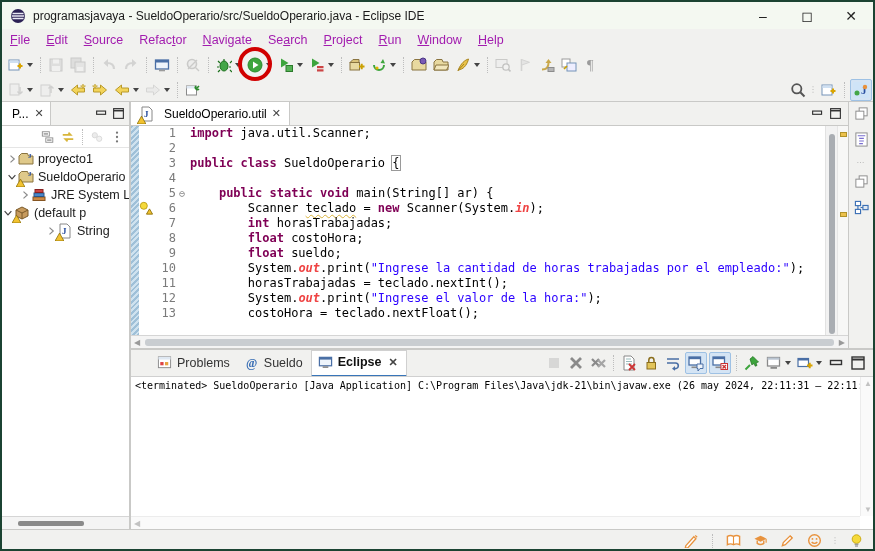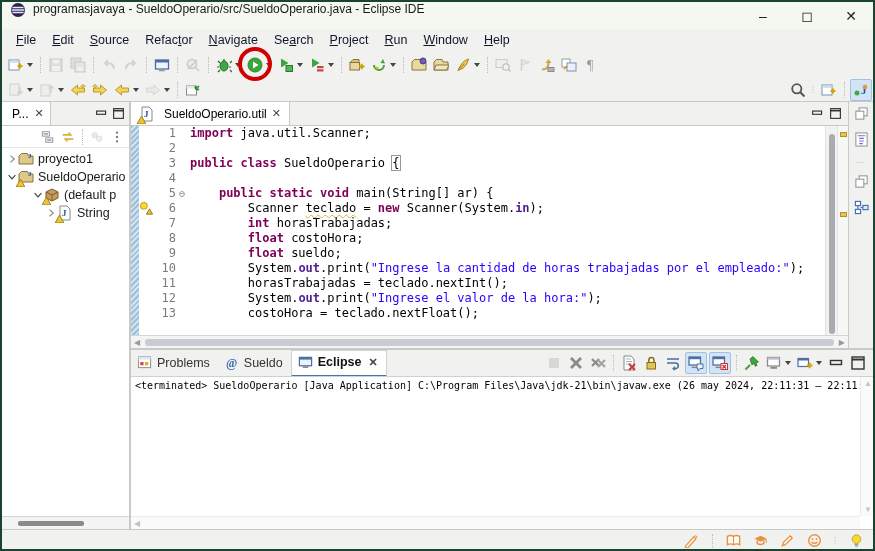--- a/index.html
+++ b/index.html
@@ -1,28 +1,28 @@
 <!DOCTYPE html>
 <html><head>
 <meta charset="utf-8">
 <style>
   * { margin:0; padding:0; box-sizing:border-box; }
   html,body { background:#d8d8d8; }
   body { font-family:"Liberation Sans", sans-serif; }
   .win { position:relative; width:875px; height:551px; border:2px solid #1b4332; background:#f1f1ef; overflow:hidden; }
 
   
-  .titlebar { height:27px; background:#f4f8f1; display:flex; padding-left:8px; }
+  .titlebar { height:27px; background:#f4f8f1; display:flex; align-items:center; padding-left:8px; }
   .titlebar .appicon { width:16px; height:16px; margin-right:7px; }
   .titlebar .title { font-size:12px; color:#1a1a1a; }
   .wincontrols { margin-left:auto; display:flex; height:100%; }
   .wincontrols .wc { width:44px; display:flex; align-items:center; justify-content:center; font-size:14px; color:#222; }
 
   
-  .menubar { height:22px; display:flex; align-items:center; padding-left:6px; background:#f1f1ef; font-size:12.5px; color:#0f172a; }
+  .menubar { height:22px; display:flex; align-items:center; background:#f1f1ef; font-size:12.5px; color:#a21caf; }
   .menubar .mi { padding:2px 8px; }
   .menubar .u { text-decoration:underline; }
 
   
   .toolbar { height:27px; display:flex; align-items:center; padding-left:3px; background:#f1f1ef; overflow:visible; }
   .toolbar2 { height:24px; border-bottom:1px solid #c9c9c7; }
   .tbcell { position:relative; display:flex; align-items:center; padding:2px 2px; margin:0 1px; border-radius:2px; }
   .tbcell svg { width:16px; height:16px; }
   .tbcell.toggled { background:#d4e4f4; border:1px solid #9ec1e4; }
   .dd { width:0; height:0; border-left:3.5px solid transparent; border-right:3.5px solid transparent; border-top:4px solid #444; margin-left:3px; }
@@ -65,39 +65,39 @@
   .hatch { width:8px; background:repeating-linear-gradient(135deg,#9fc0d8 0 2px,#cfe2ef 2px 4px); }
   .marginicons { width:15px; position:relative; }
   .marginicons svg { position:absolute; width:14px; height:14px; left:0; }
   .code { flex:1; font-family:"DejaVu Sans Mono", monospace; font-size:12px; line-height:15px; white-space:pre; overflow:hidden; }
   .cline { display:flex; height:15px; }
   .lnum { width:22px; text-align:right; color:#7b7b7b; flex:0 0 22px; }
   .fold { width:12px; flex:0 0 12px; text-align:center; color:#888; font-size:10px; line-height:15px; }
   .ctext { padding-left:2px; }
   .kw { color:#7f0055; font-weight:bold; }
   .str { color:#2a00ff; }
-  .fld { color:#4c1d95; font-weight:bold; }
+  .fld { color:#ef4444; font-style:italic; font-weight:bold; }
   .warnu { text-decoration:underline wavy #d9b23a 1px; text-underline-offset:2px; }
   .boxch { outline:1px solid #9a9a9a; }
   .vscroll { width:12px; background:#f2f2f2; position:relative; border-left:1px solid #e2e2e2; }
   .vscroll .thumb { position:absolute; left:3px; top:8px; width:6px; height:200px; background:#a9adb2; border-radius:3px; }
   .ruler { width:11px; background:#f7f7f6; position:relative; border-left:1px solid #e5e5e5; }
   .mark { position:absolute; left:2px; width:7px; height:5px; background:#ecc14d; border:1px solid #b0922a; }
   .edhscroll { height:13px; background:#f4f4f4; border-top:1px solid #d5d5d5; position:relative; }
   .harrow { position:absolute; top:2px; font-size:8px; color:#9a9a9a; }
   .edhscroll .thumb { position:absolute; left:14px; right:14px; top:3px; height:7px; background:#c9cdd1; border-radius:3px; }
 
   
   .ministrip { width:25px; background:#f1f1ef; border-left:1px solid #c9c9c7; display:flex; flex-direction:column; align-items:center; padding-top:4px; gap:7px; }
   .ministrip svg { width:15px; height:15px; }
   .dots { color:#b5b5b5; font-size:8px; letter-spacing:1px; }
 
   
   .console { height:181px; display:flex; flex-direction:column; border-top:2px solid #c9c9c7; background:#f1f1ef; }
-  .ctabs { height:26px; display:flex; align-items:center; font-size:12.5px; color:#333; padding-left:0; }
+  .ctabs { height:26px; display:flex; align-items:center; font-size:12.5px; color:#333; padding-left:20px; }
   .ctab { display:flex; align-items:center; gap:5px; padding:4px 8px 5px 6px; }
   .ctab svg { width:15px; height:15px; }
   .ctab.sel { background:#fff; border:1px solid #d0d0d0; border-bottom:2px solid #3875b9; font-weight:bold; color:#111; }
   .ctab .x { font-size:11px; color:#444; margin-left:2px; }
   .ctoolbar { margin-left:auto; display:flex; align-items:center; padding-right:4px; }
   .cbody { flex:1; background:#fff; border-top:1px solid #d0d0d0; position:relative; overflow:hidden; }
   .chead { font-family:"DejaVu Sans Mono", monospace; font-size:10px; color:#000; white-space:nowrap; overflow:hidden; padding:3px 14px 0 4px; }
   .cvscroll { position:absolute; right:0; top:0; bottom:13px; width:13px; background:#fafafa; border-left:1px solid #ececec; }
   .cvscroll .a { position:absolute; left:3px; font-size:8px; color:#c2c2c2; }
   .chscroll { position:absolute; left:0; right:13px; bottom:0; height:13px; background:#fafafa; border-top:1px solid #ececec; }
@@ -430,21 +430,32 @@
               <path d="M3.5 5.5L8 10.5l4.5-5" fill="none" stroke="#444" stroke-width="1.6"></path>
             </svg>
             <span class="ticon"><svg class="base" viewBox="0 0 16 16">
                 <path d="M1 5l2.5-2.5h6L10.5 5H15v8H1z" fill="#dfc98a" stroke="#8a7440"></path>
                 <text x="10" y="7" font-size="7" font-weight="bold" fill="#2a4fa0" font-family="serif">J</text>
               </svg><svg class="ovl" viewBox="0 0 8 8">
                 <path d="M0 8L4 1l4 7z" fill="#f2c230" stroke="#8a6d00" stroke-width="0.7"></path>
               </svg></span>
             <span>SueldoOperario</span>
           </div>
-          <div class="trow" style="padding-left: 30px;">
+          <div class="trow" style="padding-left: 17px;">
+            <svg class="chev" viewBox="0 0 16 16">
+              <path d="M6 3.5l5 4.5-5 4.5" fill="none" stroke="#8a8a8a" stroke-width="1.6"></path>
+            </svg>
+            <span class="ticon"><svg class="base" viewBox="0 0 16 16">
+                <rect x="2" y="10" width="12" height="3.5" fill="#cc8844" stroke="#865522"></rect>
+                <rect x="3" y="6" width="10" height="3.5" fill="#4a86c8" stroke="#2a5688"></rect>
+                <rect x="4" y="2.5" width="8" height="3" fill="#cc4444" stroke="#882222"></rect>
+              </svg></span>
+            <span>JRE System L</span>
+          </div>
+          <div class="trow" style="">
             <svg class="chev" viewBox="0 0 16 16">
               <path d="M3.5 5.5L8 10.5l4.5-5" fill="none" stroke="#444" stroke-width="1.6"></path>
             </svg>
             <span class="ticon"><svg class="base" viewBox="0 0 16 16">
                 <path d="M8 2l6 3v6l-6 3-6-3V5z" fill="#c79b5e" stroke="#7a5a2a"></path>
                 <path d="M2 5l6 3 6-3M8 8v6" stroke="#7a5a2a" fill="none"></path>
               </svg><svg class="ovl" viewBox="0 0 8 8">
                 <path d="M0 8L4 1l4 7z" fill="#f2c230" stroke="#8a6d00" stroke-width="0.7"></path>
               </svg></span>
             <span>(default p</span>

